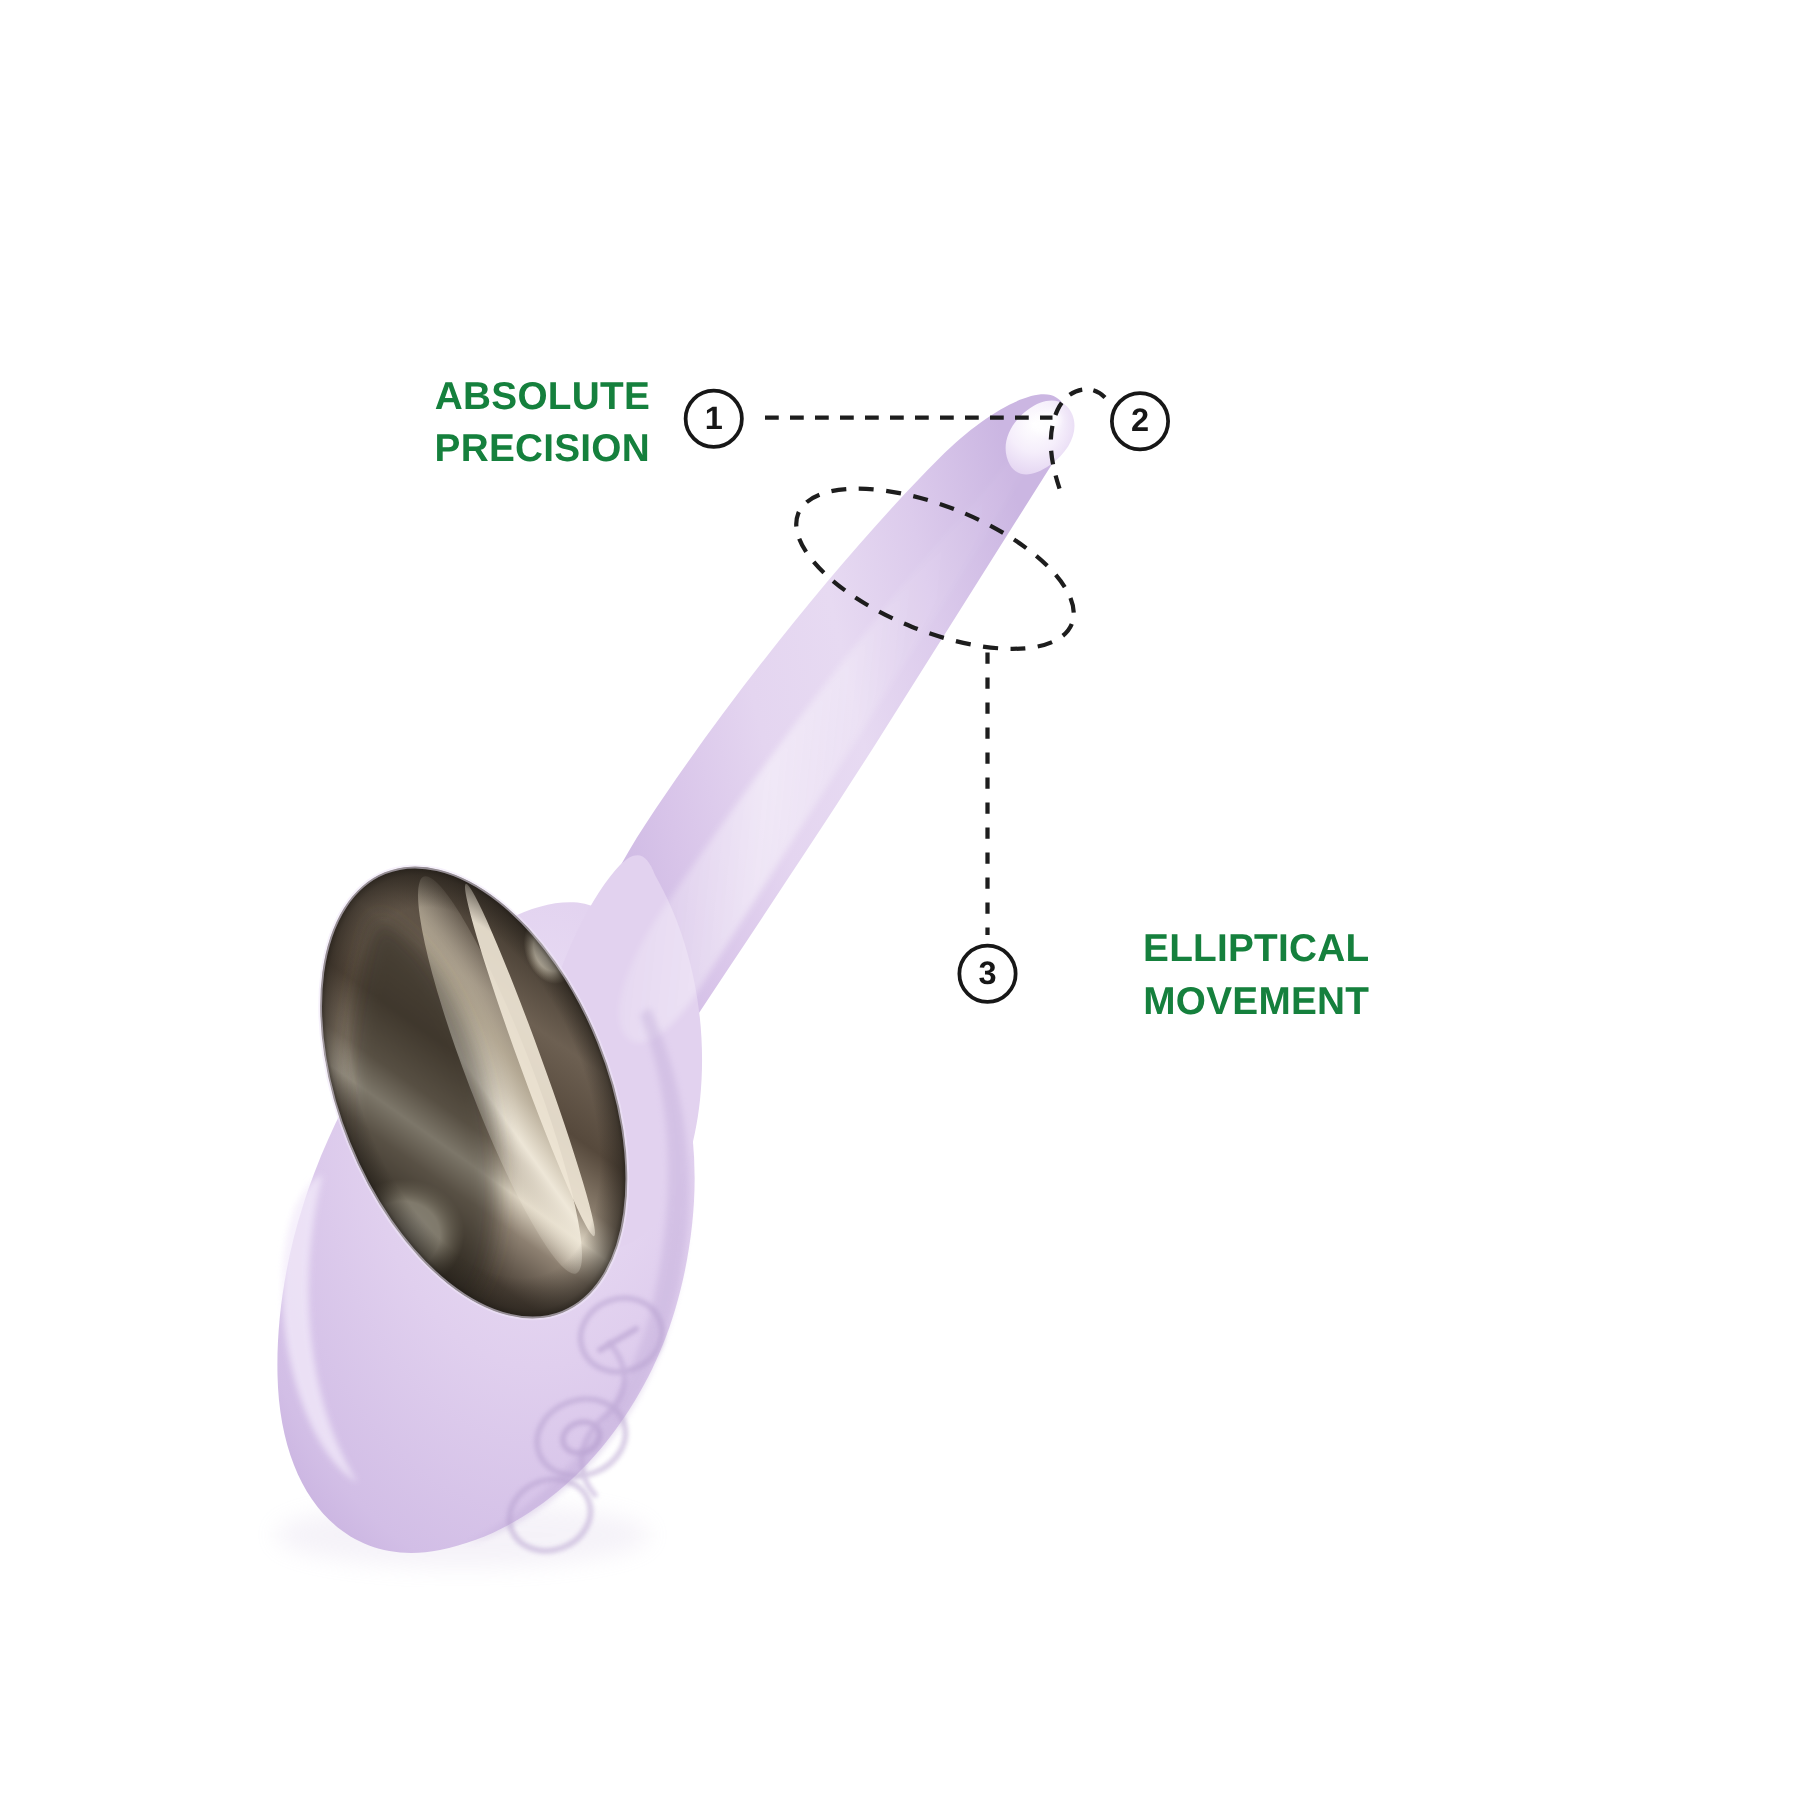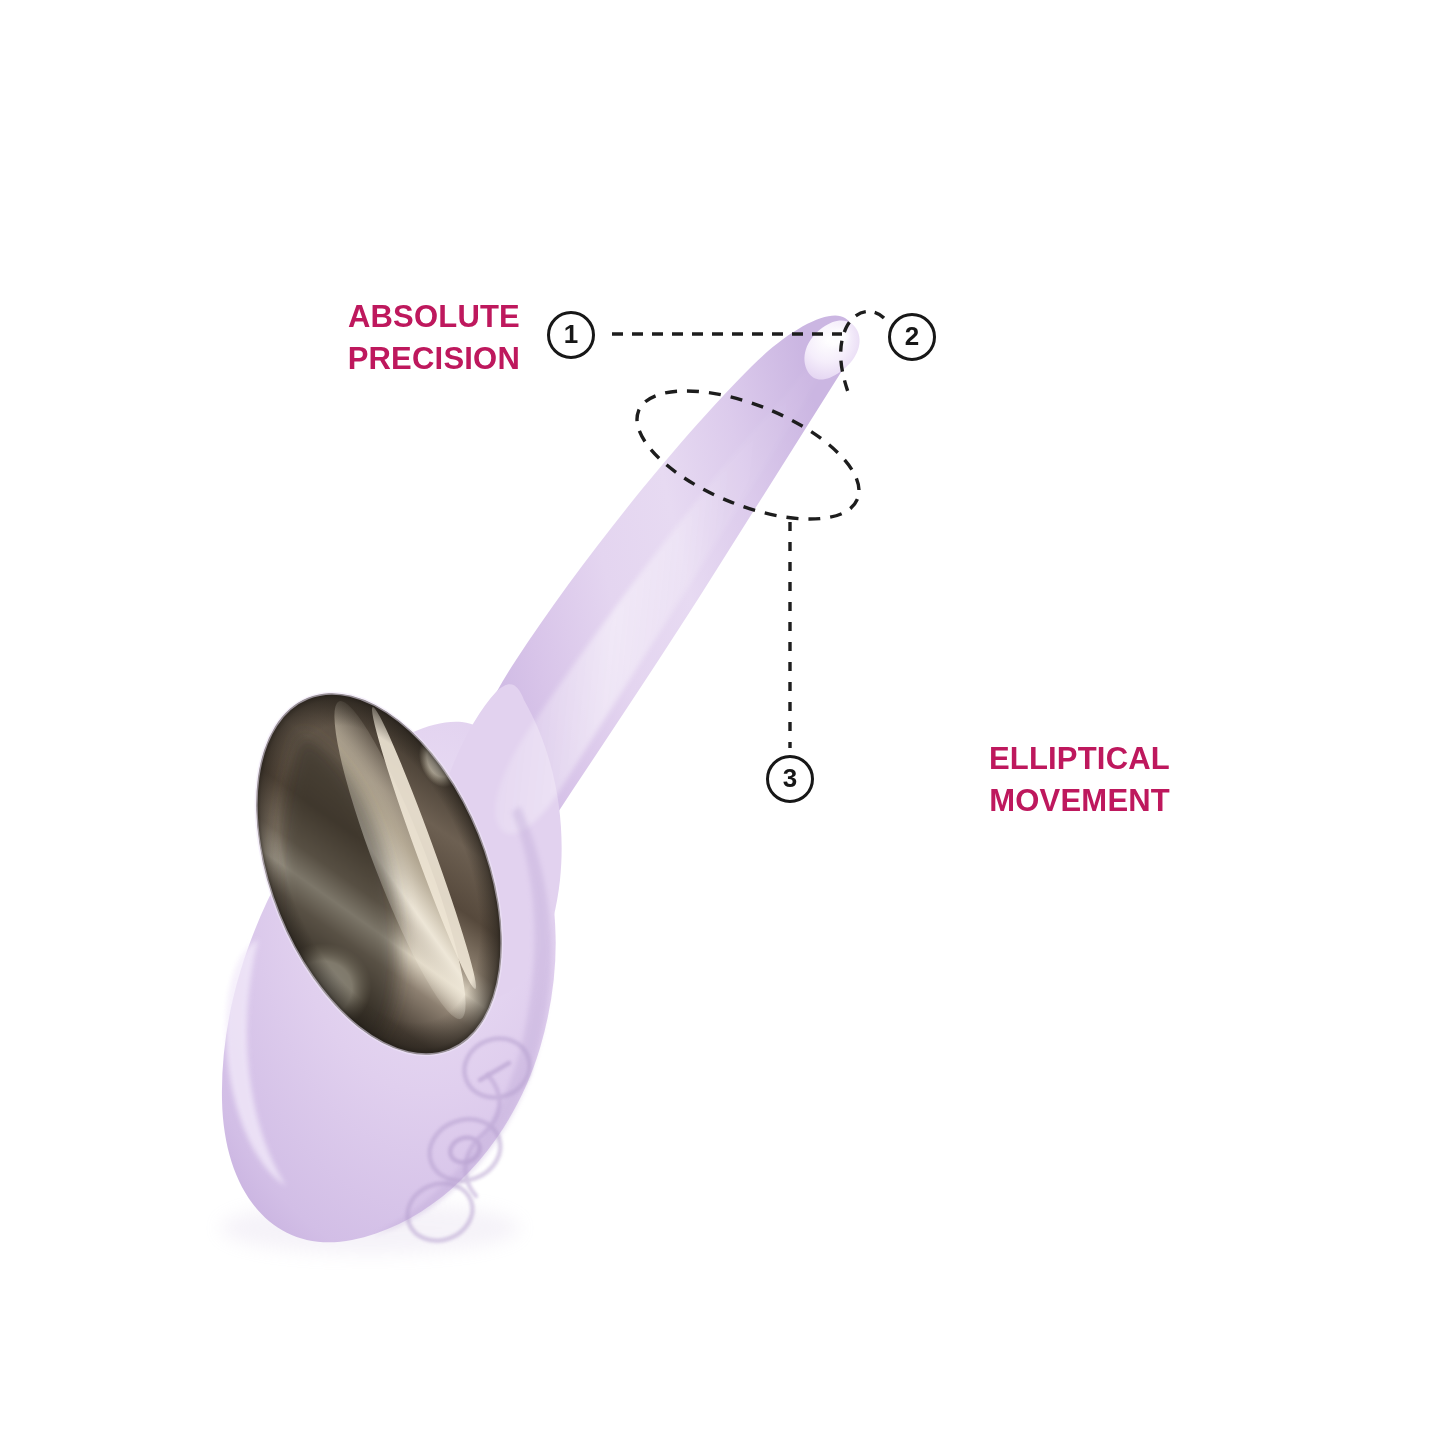--- a/index.html
+++ b/index.html
@@ -26,41 +26,41 @@
   }
 
   
   .callout-text {
     position: absolute;
     font-family: "Liberation Sans", sans-serif;
     font-weight: bold;
     font-size: 31px;
     line-height: 1.34;
     letter-spacing: 0.2px;
-    color: #be185d;
+    color: #15803d;
     white-space: pre-line;
     -webkit-font-smoothing: antialiased;
   }
   #label-1 {
     left: 210px;
     top: 296px;
     width: 310px;
     text-align: right;
   }
   #label-2 {
     left: 963px;
     top: 296px;
     width: 340px;
     text-align: left;
   }
   #label-3 {
     left: 840px;
     top: 738px;
     width: 330px;
-    text-align: right;
+    text-align: center;
   }
 
   
   .badge {
     position: absolute;
     width: 48px;
     height: 48px;
     border: 3px solid #171717;
     border-radius: 50%;
     box-sizing: border-box;

